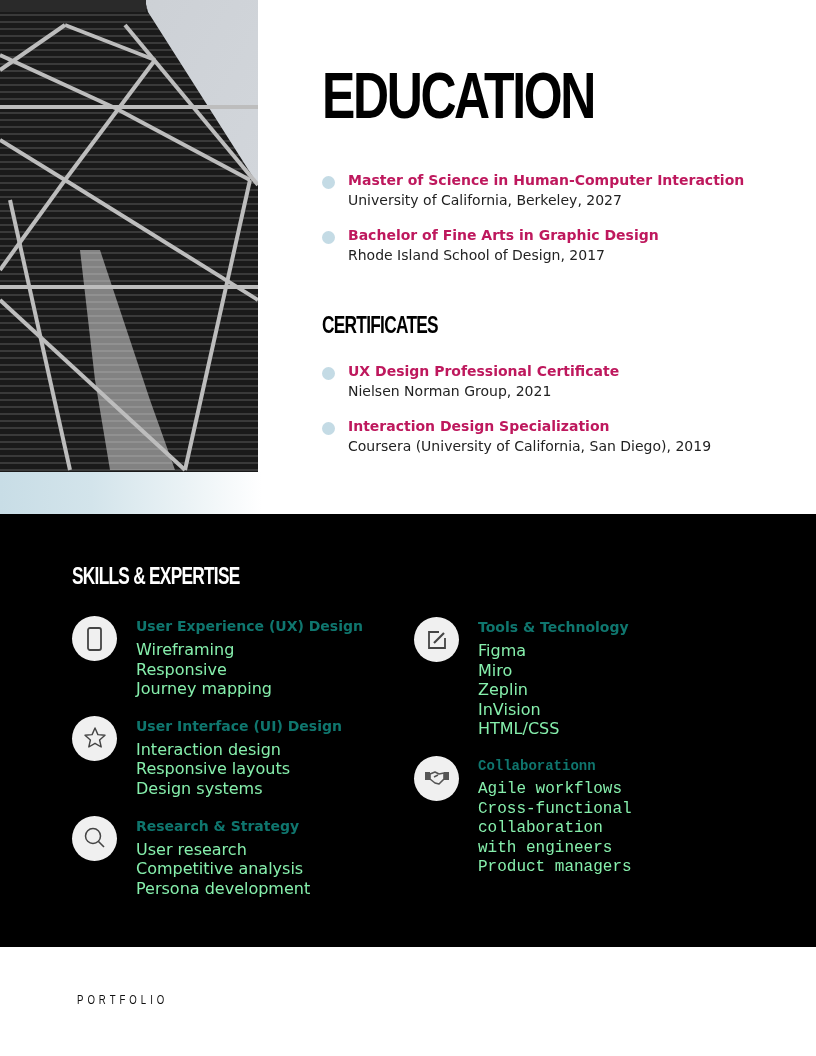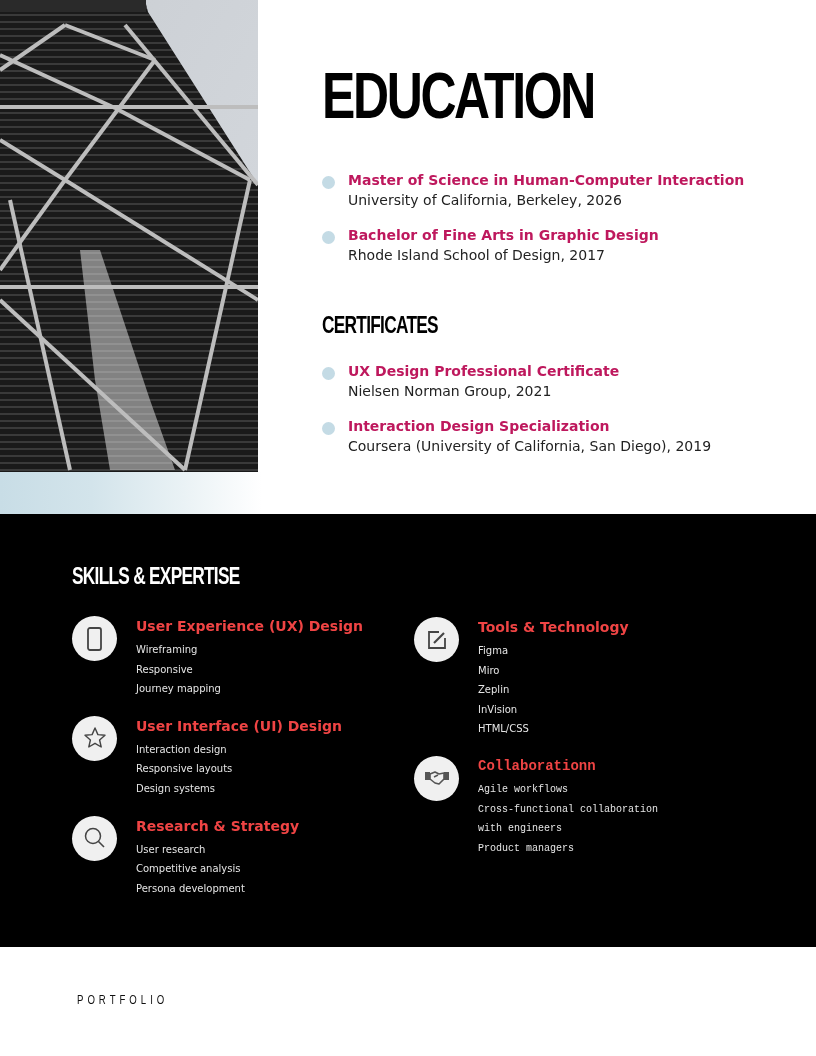--- a/index.html
+++ b/index.html
@@ -54,24 +54,24 @@
     }
     .skills .h-mid { color: #fff; position: absolute; left: 72px; top: 48px; }
     .skill-col { position: absolute; top: 102px; }
     .skill { position: relative; padding-left: 64px; margin-bottom: 17px; }
     .skill .icon-circle {
       position: absolute; left: 0; top: 0; width: 45px; height: 45px;
       border-radius: 50%; background: #f0f0f0;
       display: flex; align-items: center; justify-content: center;
     }
     .skill .stitle {
-      font-weight: 700; font-size: 14px; line-height: 20px; color: #ef4444;
+      font-weight: 700; font-size: 14px; line-height: 20px; color: #0f766e;
       margin-bottom: 4px;
     }
-    .skill .sitem { font-size: 10px; line-height: 19.6px; color: #e5e5e5; }
+    .skill .sitem { font-size: 16px; line-height: 19.6px; color: #86efac; }
 
     .footer {
       position: absolute; left: 77px; top: 993px;
       font-family: "Liberation Sans", sans-serif; font-size: 12px;
       letter-spacing: 5px; color: #111; transform: scaleX(0.8); transform-origin: left center;
     }
   </style>
 </head>
 <body>
 
@@ -113,21 +113,21 @@
 </div>
 <div class="photo-band"></div>
 
 <div class="edu">
   <div class="h-big">EDUCATION</div>
 
   <div style="margin-top:38px;">
     <div class="entry">
       <span class="dot"></span>
       <div class="title">Master of Science in Human-Computer Interaction</div>
-      <div class="sub">University of California, Berkeley, 2026</div>
+      <div class="sub">University of California, Berkeley, 2027</div>
     </div>
     <div class="entry" style="margin-top:15px;">
       <span class="dot"></span>
       <div class="title">Bachelor of Fine Arts in Graphic Design</div>
       <div class="sub">Rhode Island School of Design, 2017</div>
     </div>
   </div>
 
   <div class="h-mid" style="margin-top:46px;">CERTIFICATES</div>
 

